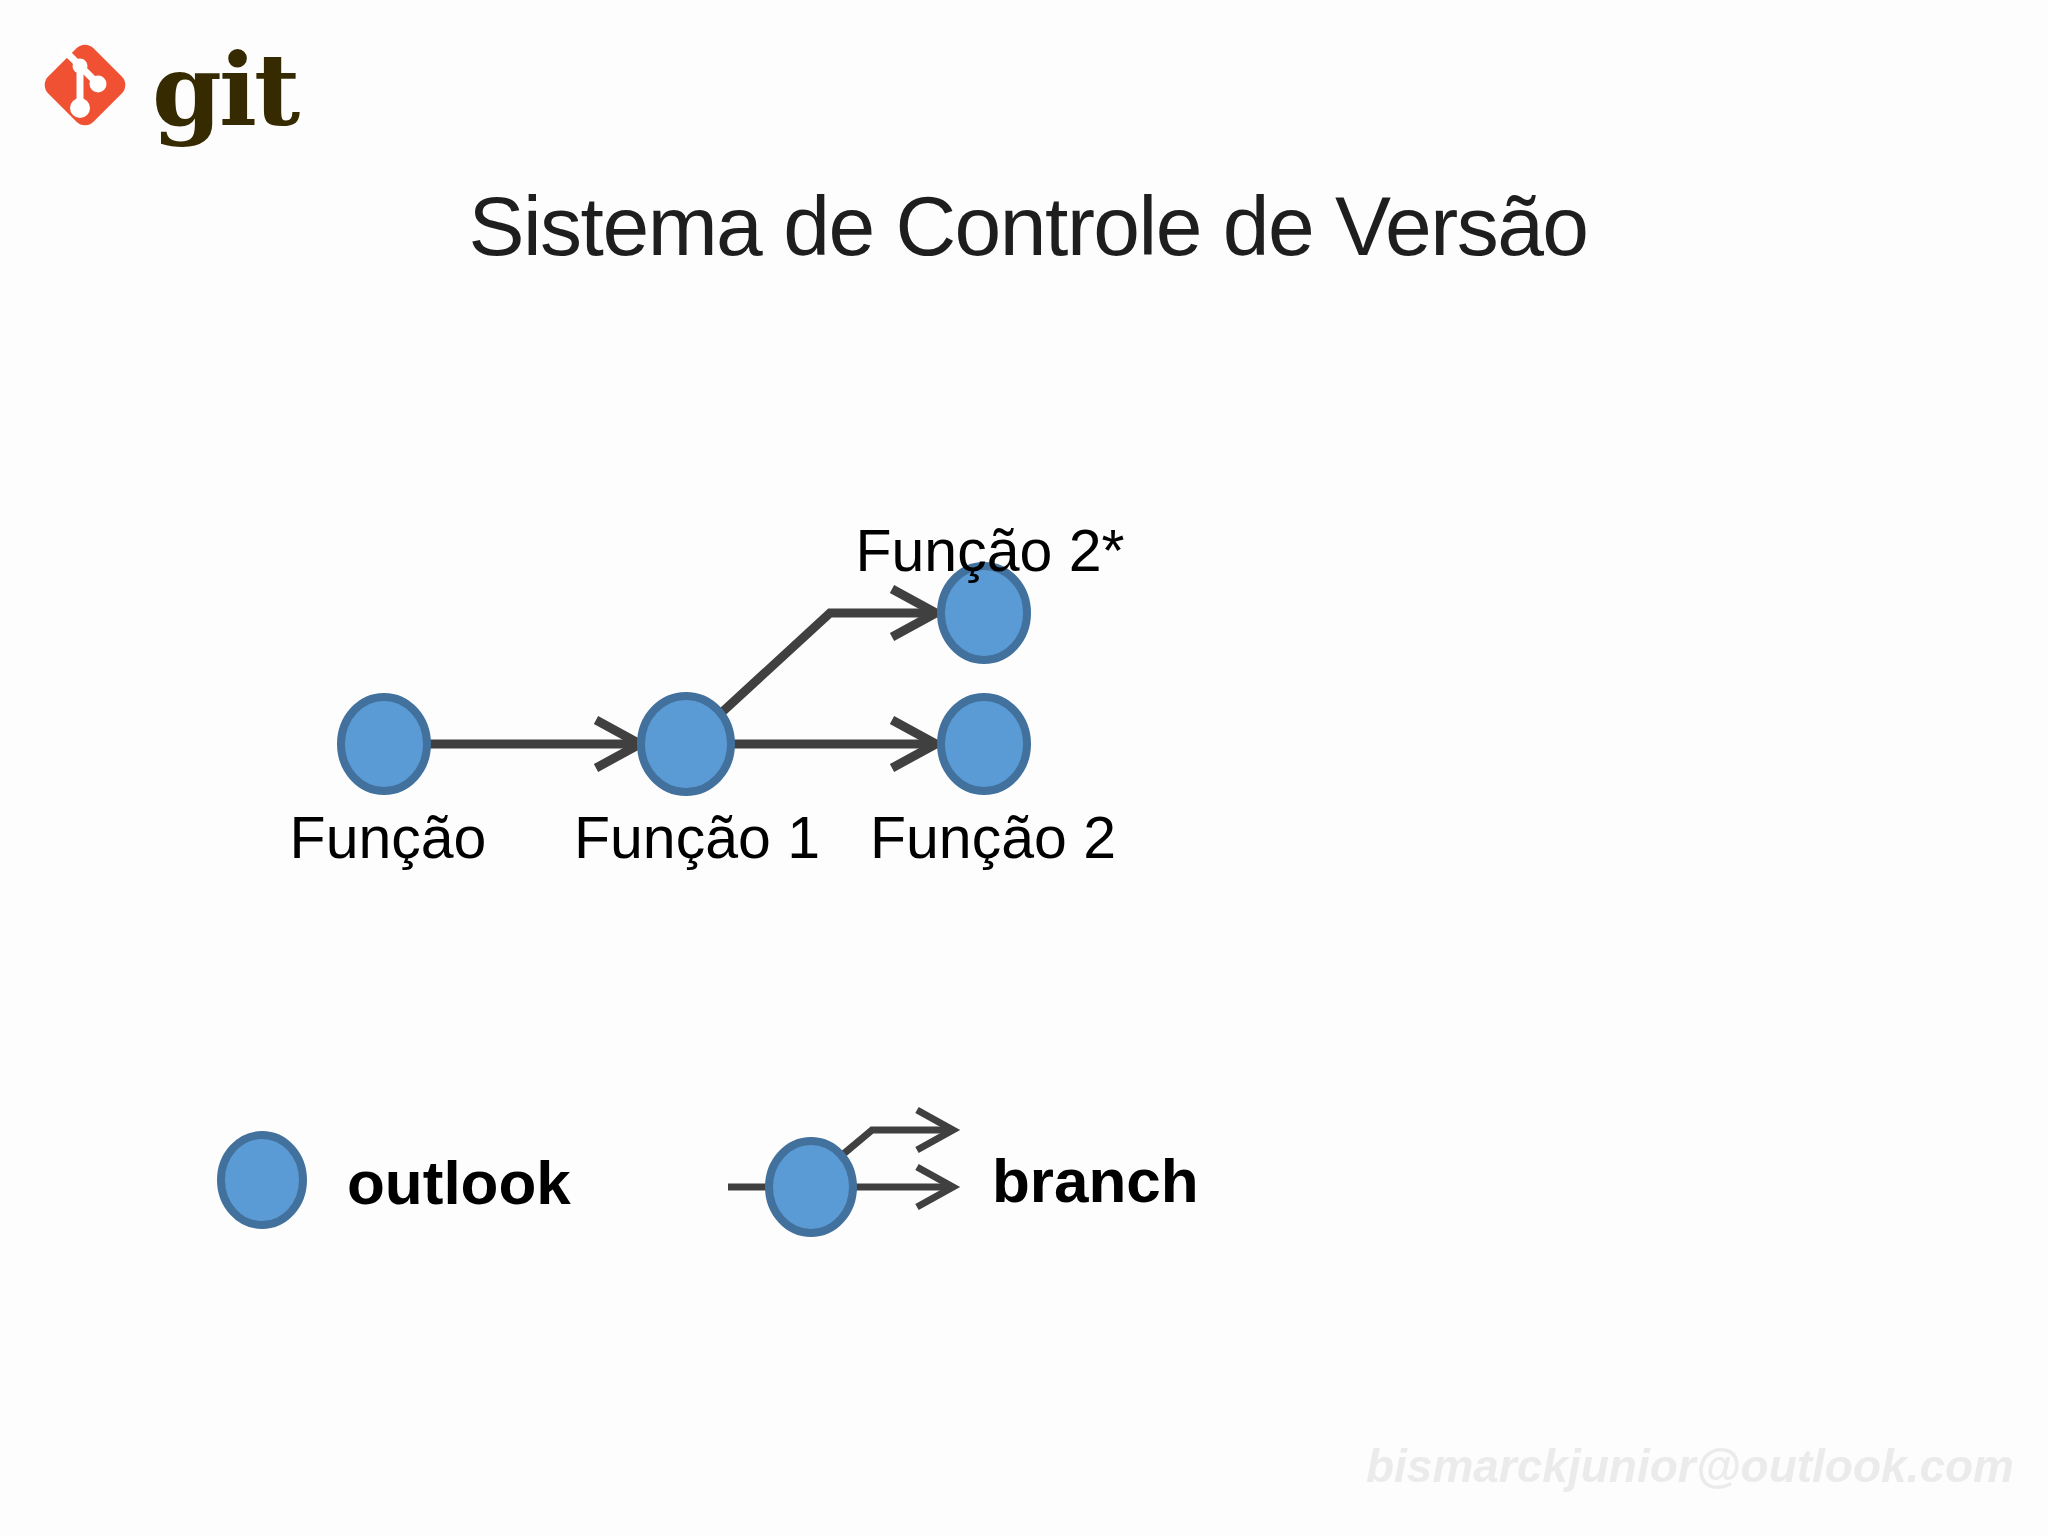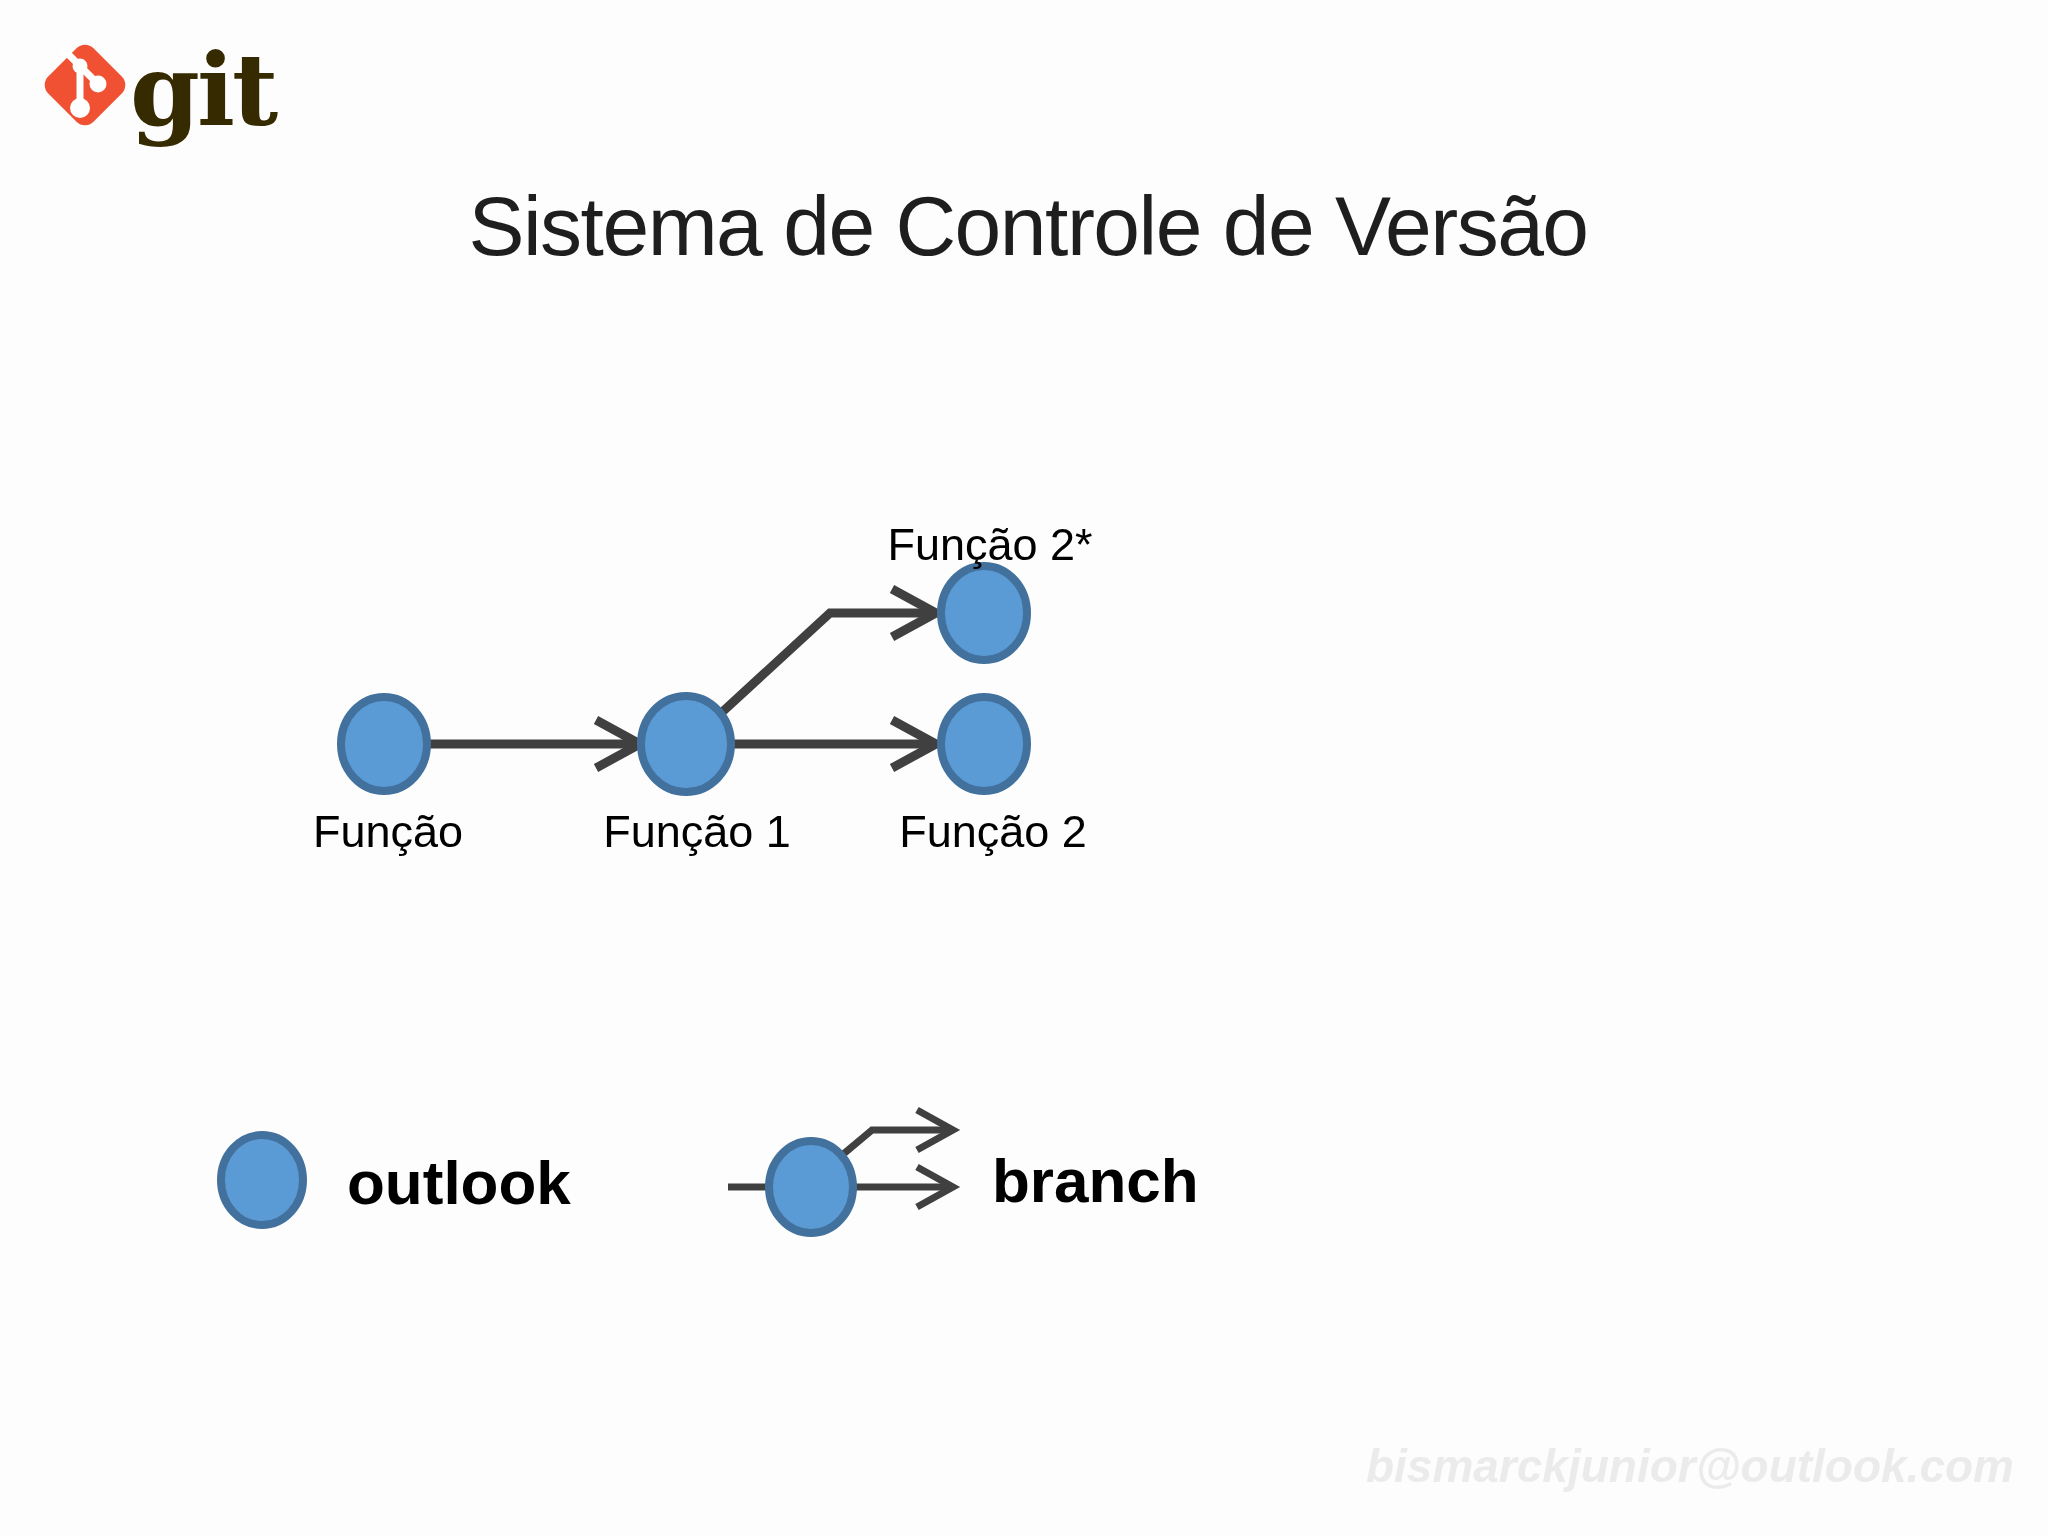--- a/index.html
+++ b/index.html
@@ -24,21 +24,21 @@
     font-family: "Liberation Sans", sans-serif;
   }
   .layer {
     position: absolute;
     left: 0; top: 0;
     width: 2048px; height: 1536px;
   }
   
   .git-wordmark {
     position: absolute;
-    left: 130px;
+    left: 152px;
     top: 40px;
     font-family: "DejaVu Serif", serif;
     font-weight: bold;
     font-size: 100px;
     line-height: 1;
     letter-spacing: -3px;
     color: var(--git_text);
     text-align: right;
   }
   
@@ -53,21 +53,21 @@
     letter-spacing: -1.5px;
     line-height: 1;
     color: var(--title_color);
     white-space: nowrap;
     padding-left: 8px;
   }
   
   .node-label {
     position: absolute;
     transform: translateX(-50%);
-    font-size: 45px;
+    font-size: 59px;
     line-height: 1;
     color: var(--label_color);
     white-space: nowrap;
   }
   .label-inicio   { left: 388px;  top: 809px; }
   .label-funcao1  { left: 697px;  top: 809px; }
   .label-funcao2  { left: 993px;  top: 809px; }
   .label-funcao2s { left: 990px;  top: 522px; }
   
   .legend-label {

